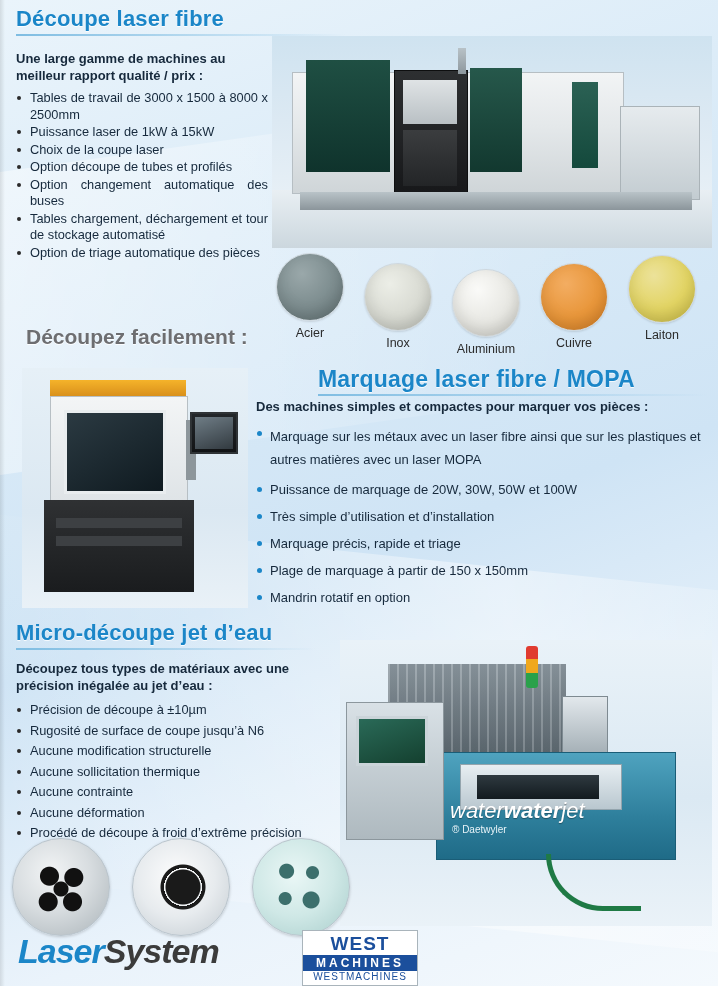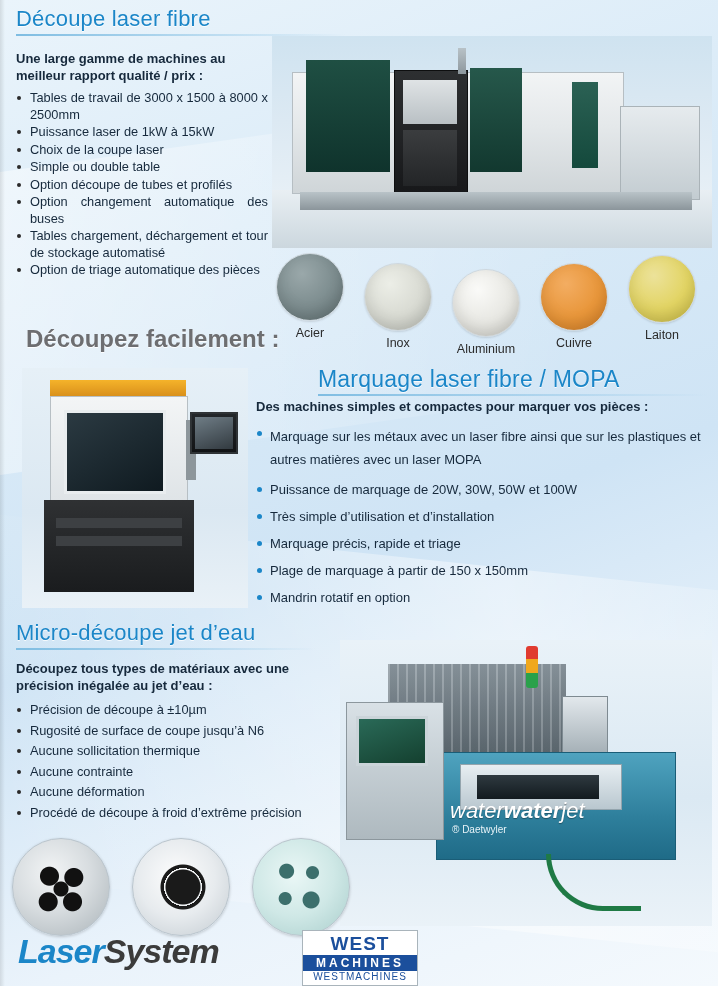--- a/index.html
+++ b/index.html
@@ -36,33 +36,33 @@
     width: 1000px; height: 360px;
     background: linear-gradient(75deg, rgba(255,255,255,0) 10%, rgba(255,255,255,0.45) 60%, rgba(255,255,255,0) 95%);
     transform: rotate(6deg);
     pointer-events: none;
   }
 
   
   .section-title {
     position: absolute;
     font-size: 22px;
-    font-weight: normal;
+    font-weight: bold;
     color: #1b86c8;
     letter-spacing: 0.2px;
     text-shadow: 0 1px 0 rgba(255,255,255,0.8);
   }
   .title-rule {
     position: absolute;
     height: 2px;
     background: linear-gradient(90deg, #7fbde2, rgba(127,189,226,0));
   }
   .gray-title {
     position: absolute;
-    font-size: 24px;
+    font-size: 21px;
     font-weight: bold;
     color: #6d6e71;
     text-shadow: 0 1px 0 rgba(255,255,255,0.85);
   }
 
   
   .lead {
     position: absolute;
     font-size: 13px;
     line-height: 17px;
@@ -381,21 +381,20 @@
 
   <div class="section-title" style="left:16px; top:6px;">Découpe laser fibre</div>
   <div class="title-rule" style="left:16px; top:34px; width:330px;"></div>
 
   <div class="lead" style="left:16px; top:50px; width:250px;">Une large gamme de machines au meilleur rapport qualité / prix :</div>
 
   <ul class="bullets justified" style="left:14px; top:90px; width:258px;">
     <li>Tables de travail de 3000 x 1500 à 8000 x 2500mm</li>
     <li>Puissance laser de 1kW à 15kW</li>
     <li>Choix de la coupe laser</li>
-    <li>Simple ou double table</li>
     <li>Option découpe de tubes et profilés</li>
     <li>Option changement automatique des buses</li>
     <li>Tables chargement, déchargement et tour de stockage automatisé</li>
     <li>Option de triage automatique des pièces</li>
   </ul>
 
   <div class="img-box" id="laser-machine-photo">
     <div class="lm-floor"></div>
     <div class="lm-body">
       <div class="lm-logo">Hymson</div>
@@ -464,20 +463,21 @@
   </div>
 
   <div class="section-title" style="left:16px; top:620px;">Micro-découpe jet d’eau</div>
   <div class="title-rule" style="left:16px; top:648px; width:300px;"></div>
 
   <div class="lead" style="left:16px; top:660px; width:330px;">Découpez tous types de matériaux avec une précision inégalée au jet d’eau :</div>
 
   <ul class="bullets" style="left:14px; top:702px; width:336px;">
     <li style="margin-bottom:4px;">Précision de découpe à ±10µm</li>
     <li style="margin-bottom:4px;">Rugosité de surface de coupe jusqu’à N6</li>
+    <li style="margin-bottom:4px;">Aucune modification structurelle</li>
     <li style="margin-bottom:4px;">Aucune sollicitation thermique</li>
     <li style="margin-bottom:4px;">Aucune contrainte</li>
     <li style="margin-bottom:4px;">Aucune déformation</li>
     <li style="margin-bottom:4px;">Procédé de découpe à froid d’extrême précision</li>
   </ul>
 
   <div class="img-box" id="waterjet-machine-photo">
     <div class="wj-back"></div>
     <div class="wj-back-lines"></div>
     <div class="wj-tower"></div>

